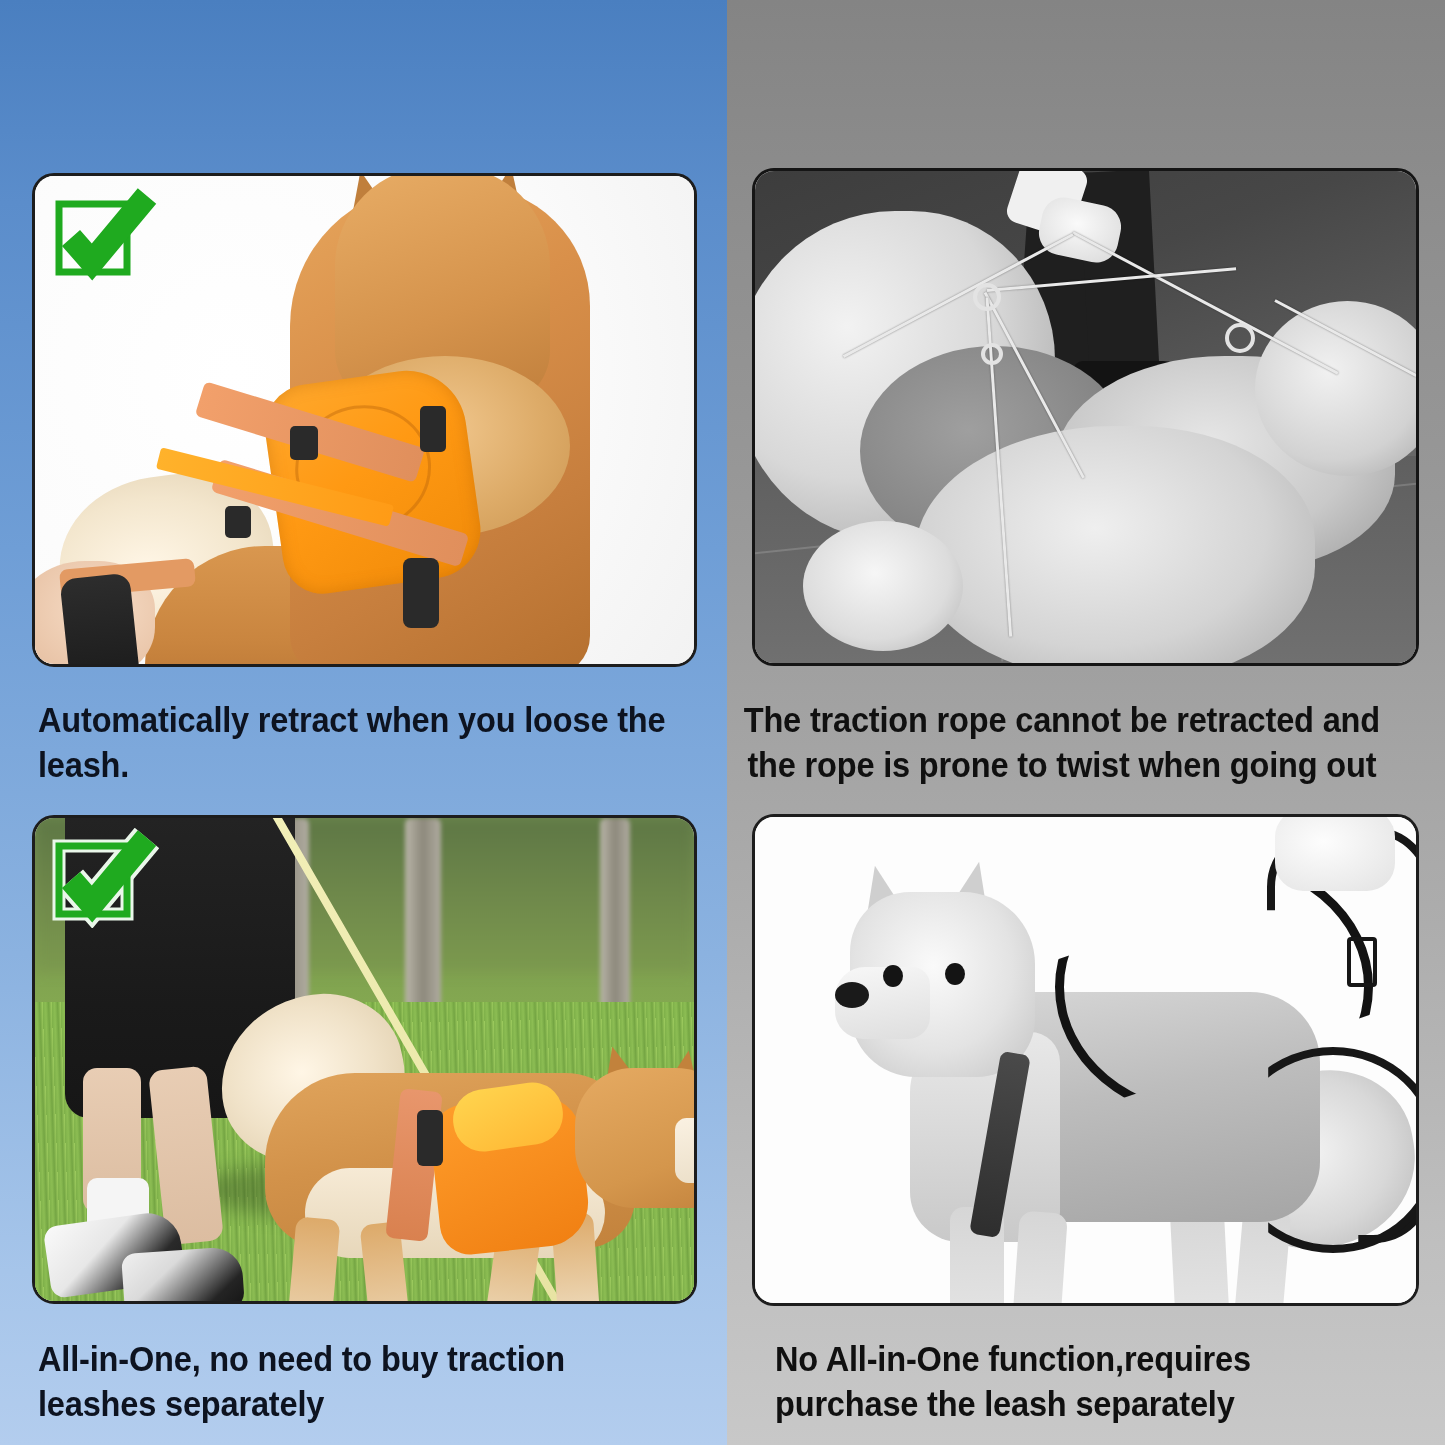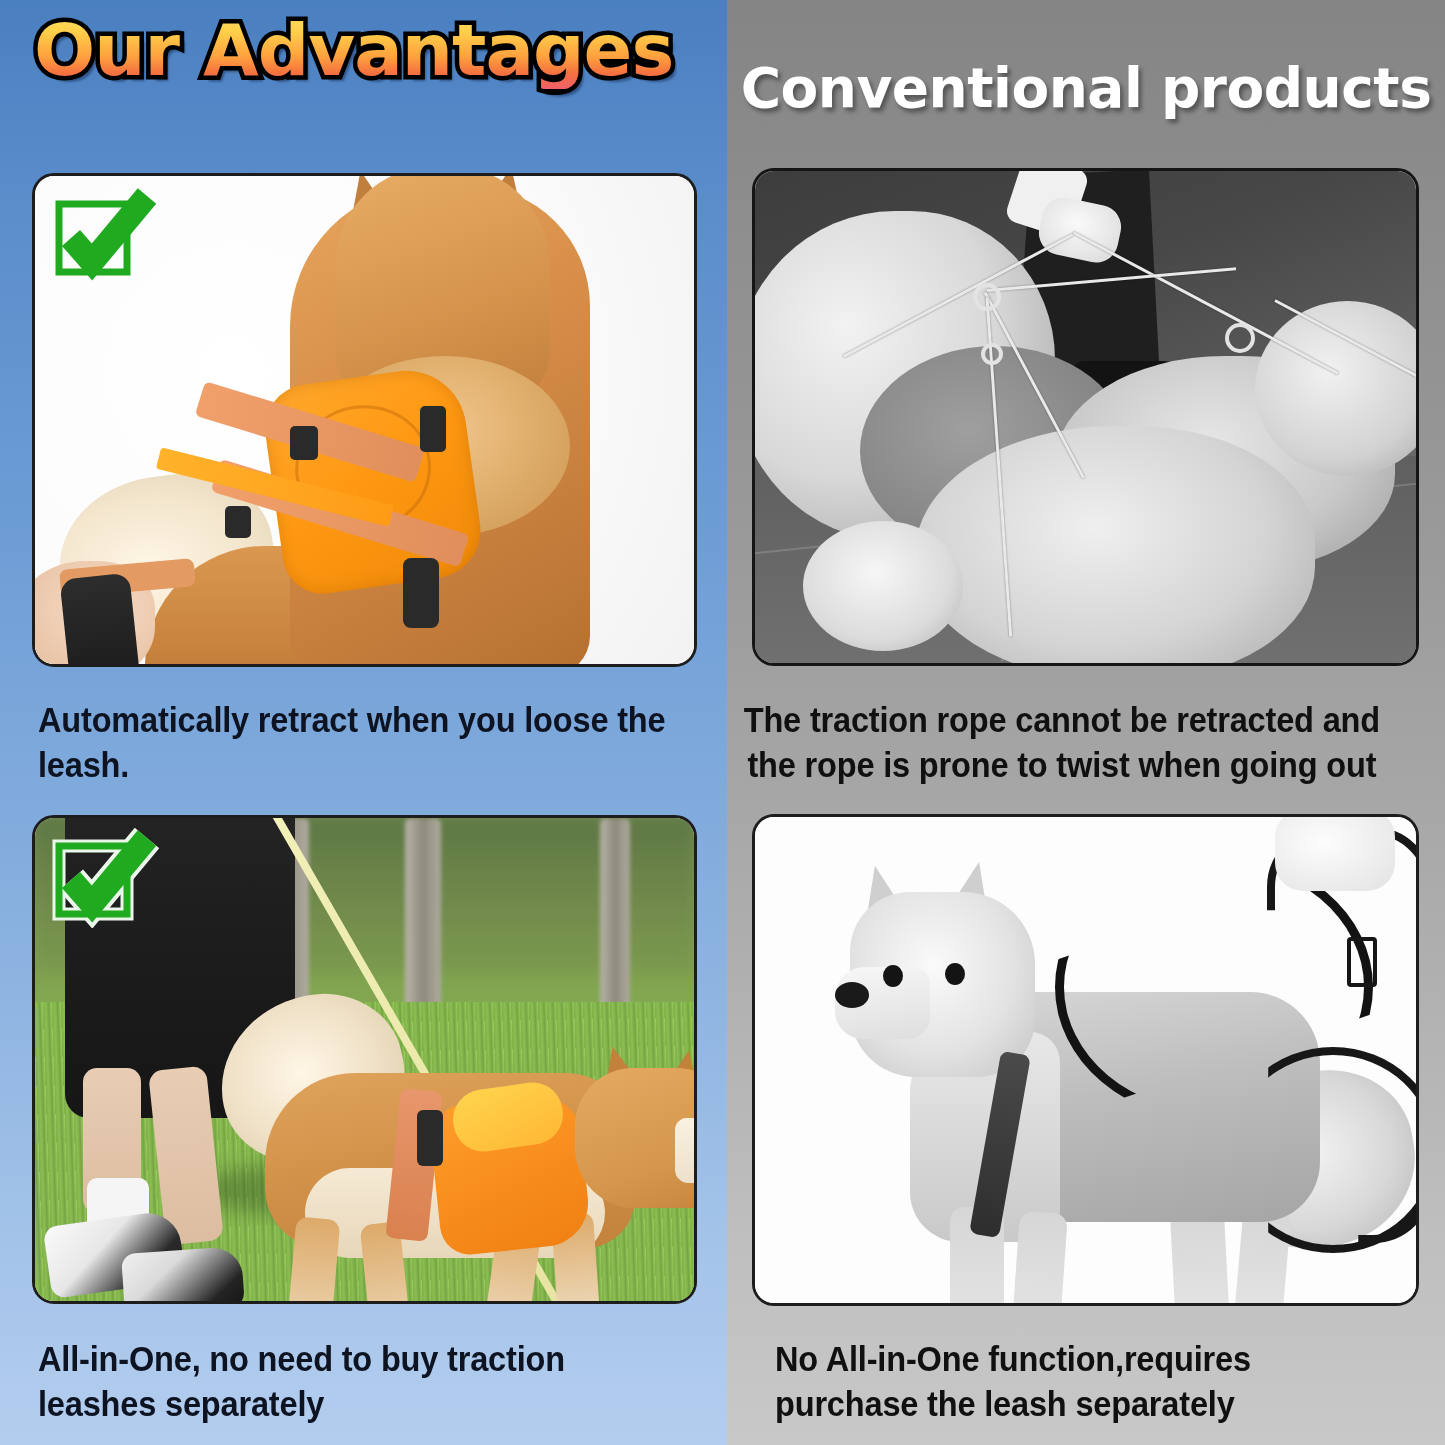--- a/index.html
+++ b/index.html
@@ -278,25 +278,20 @@
      border:4px solid #161616;border-radius:4px;background:transparent;}
 </style>
 </head>
 <body>
 
 <div class="board">
 
   <div class="col col-left">
 
     <div class="hdr-left">
-      <div class="adv-wrap">
-        <div class="adv shadow">Our Advantages</div>
-        <div class="adv stroke">Our Advantages</div>
-        <div class="adv fill">Our Advantages</div>
-      </div>
     </div>
 
     <div class="frame f-tl">
       <div class="scene">
         <div class="tl-bg"></div>
         <div class="tl-tail"></div>
         <div class="tl-rump"></div>
         <div class="tl-body"></div>
         <div class="tl-ear l"></div>
         <div class="tl-ear r"></div>
@@ -360,23 +355,20 @@
         <rect x="8" y="18" width="68" height="68" fill="none" stroke="#1faa1f" stroke-width="7"></rect>
         <path d="M20 52 L41 76 L96 10" fill="none" stroke="#1faa1f" stroke-width="24"></path>
       </svg>
     </div>
 
     <div class="cap cap-bl">All-in-One, no need to buy traction leashes separately</div>
   </div>
 
   <div class="col col-right">
 
-    <div class="hdr-right">
-      <span class="conv">Conventional products</span>
-    </div>
 
     <div class="frame dark f-tr">
       <div class="scene">
         <div class="tr-bg"></div>
         <div class="tr-pave"></div>
         <div class="tr-leg tr-leg1"></div>
         <div class="tr-leg tr-leg2"></div>
         <div class="tr-shoe"></div>
         <div class="tr-armslv"></div>
         <div class="tr-hand"></div>

